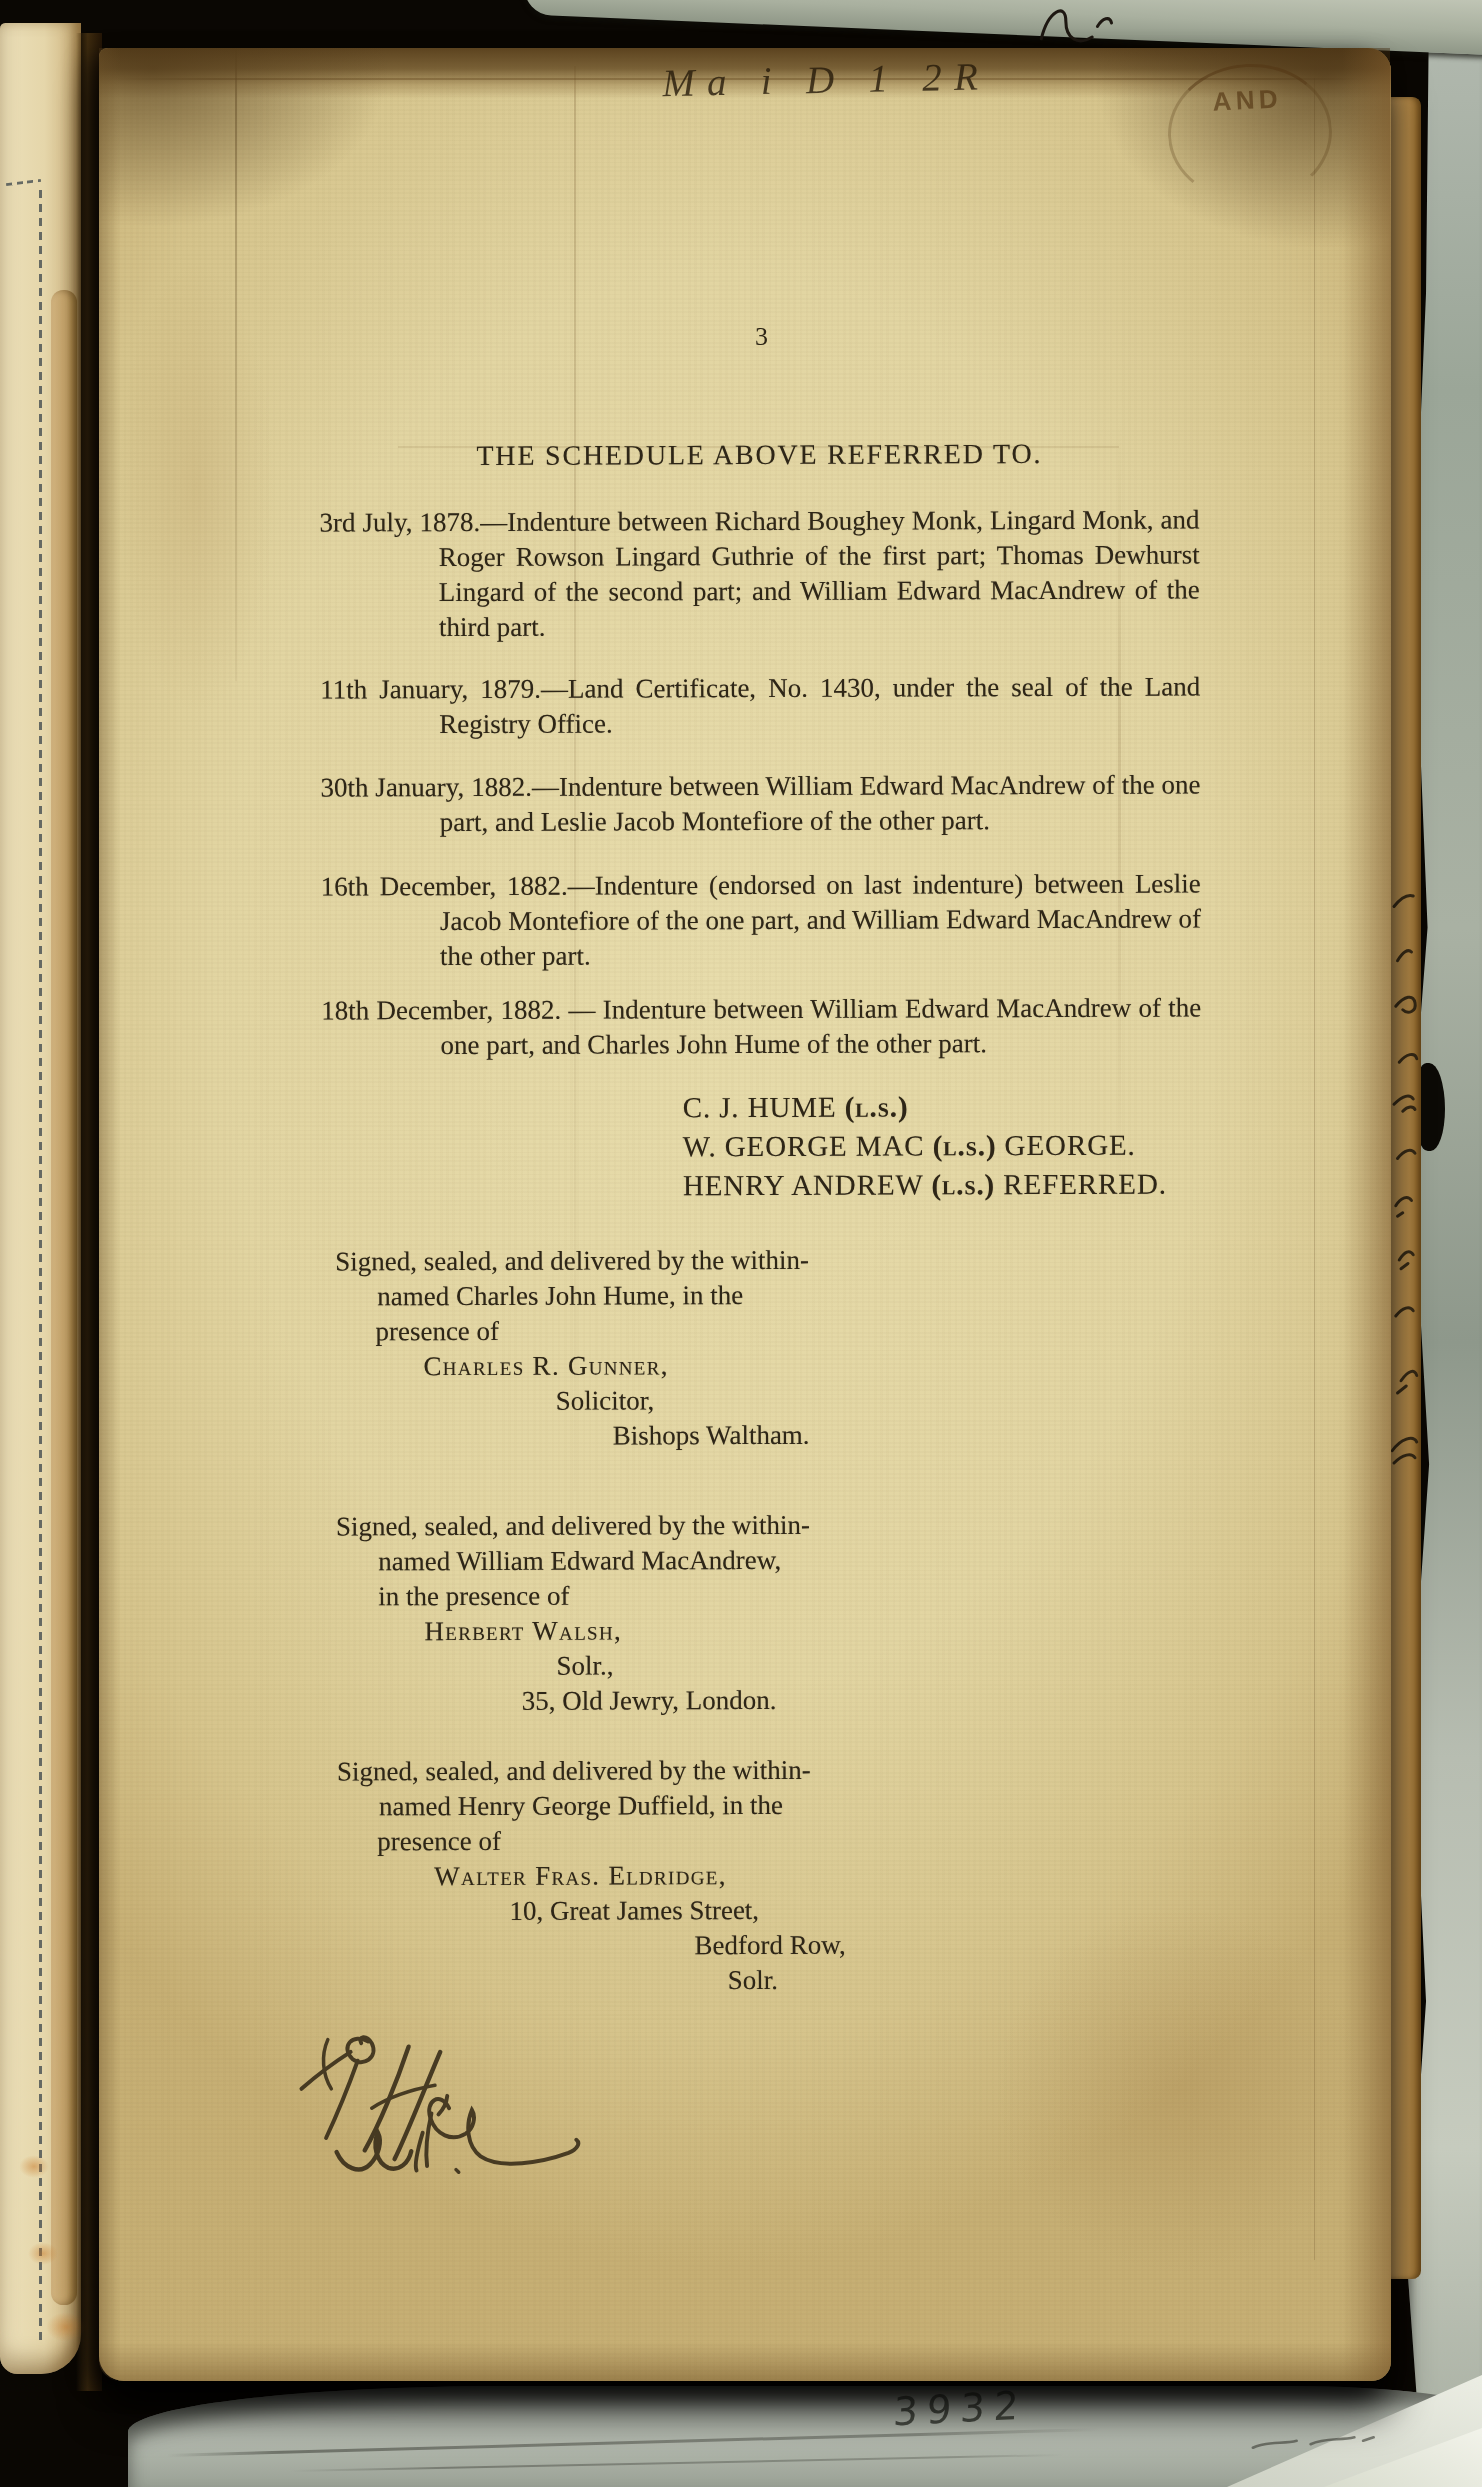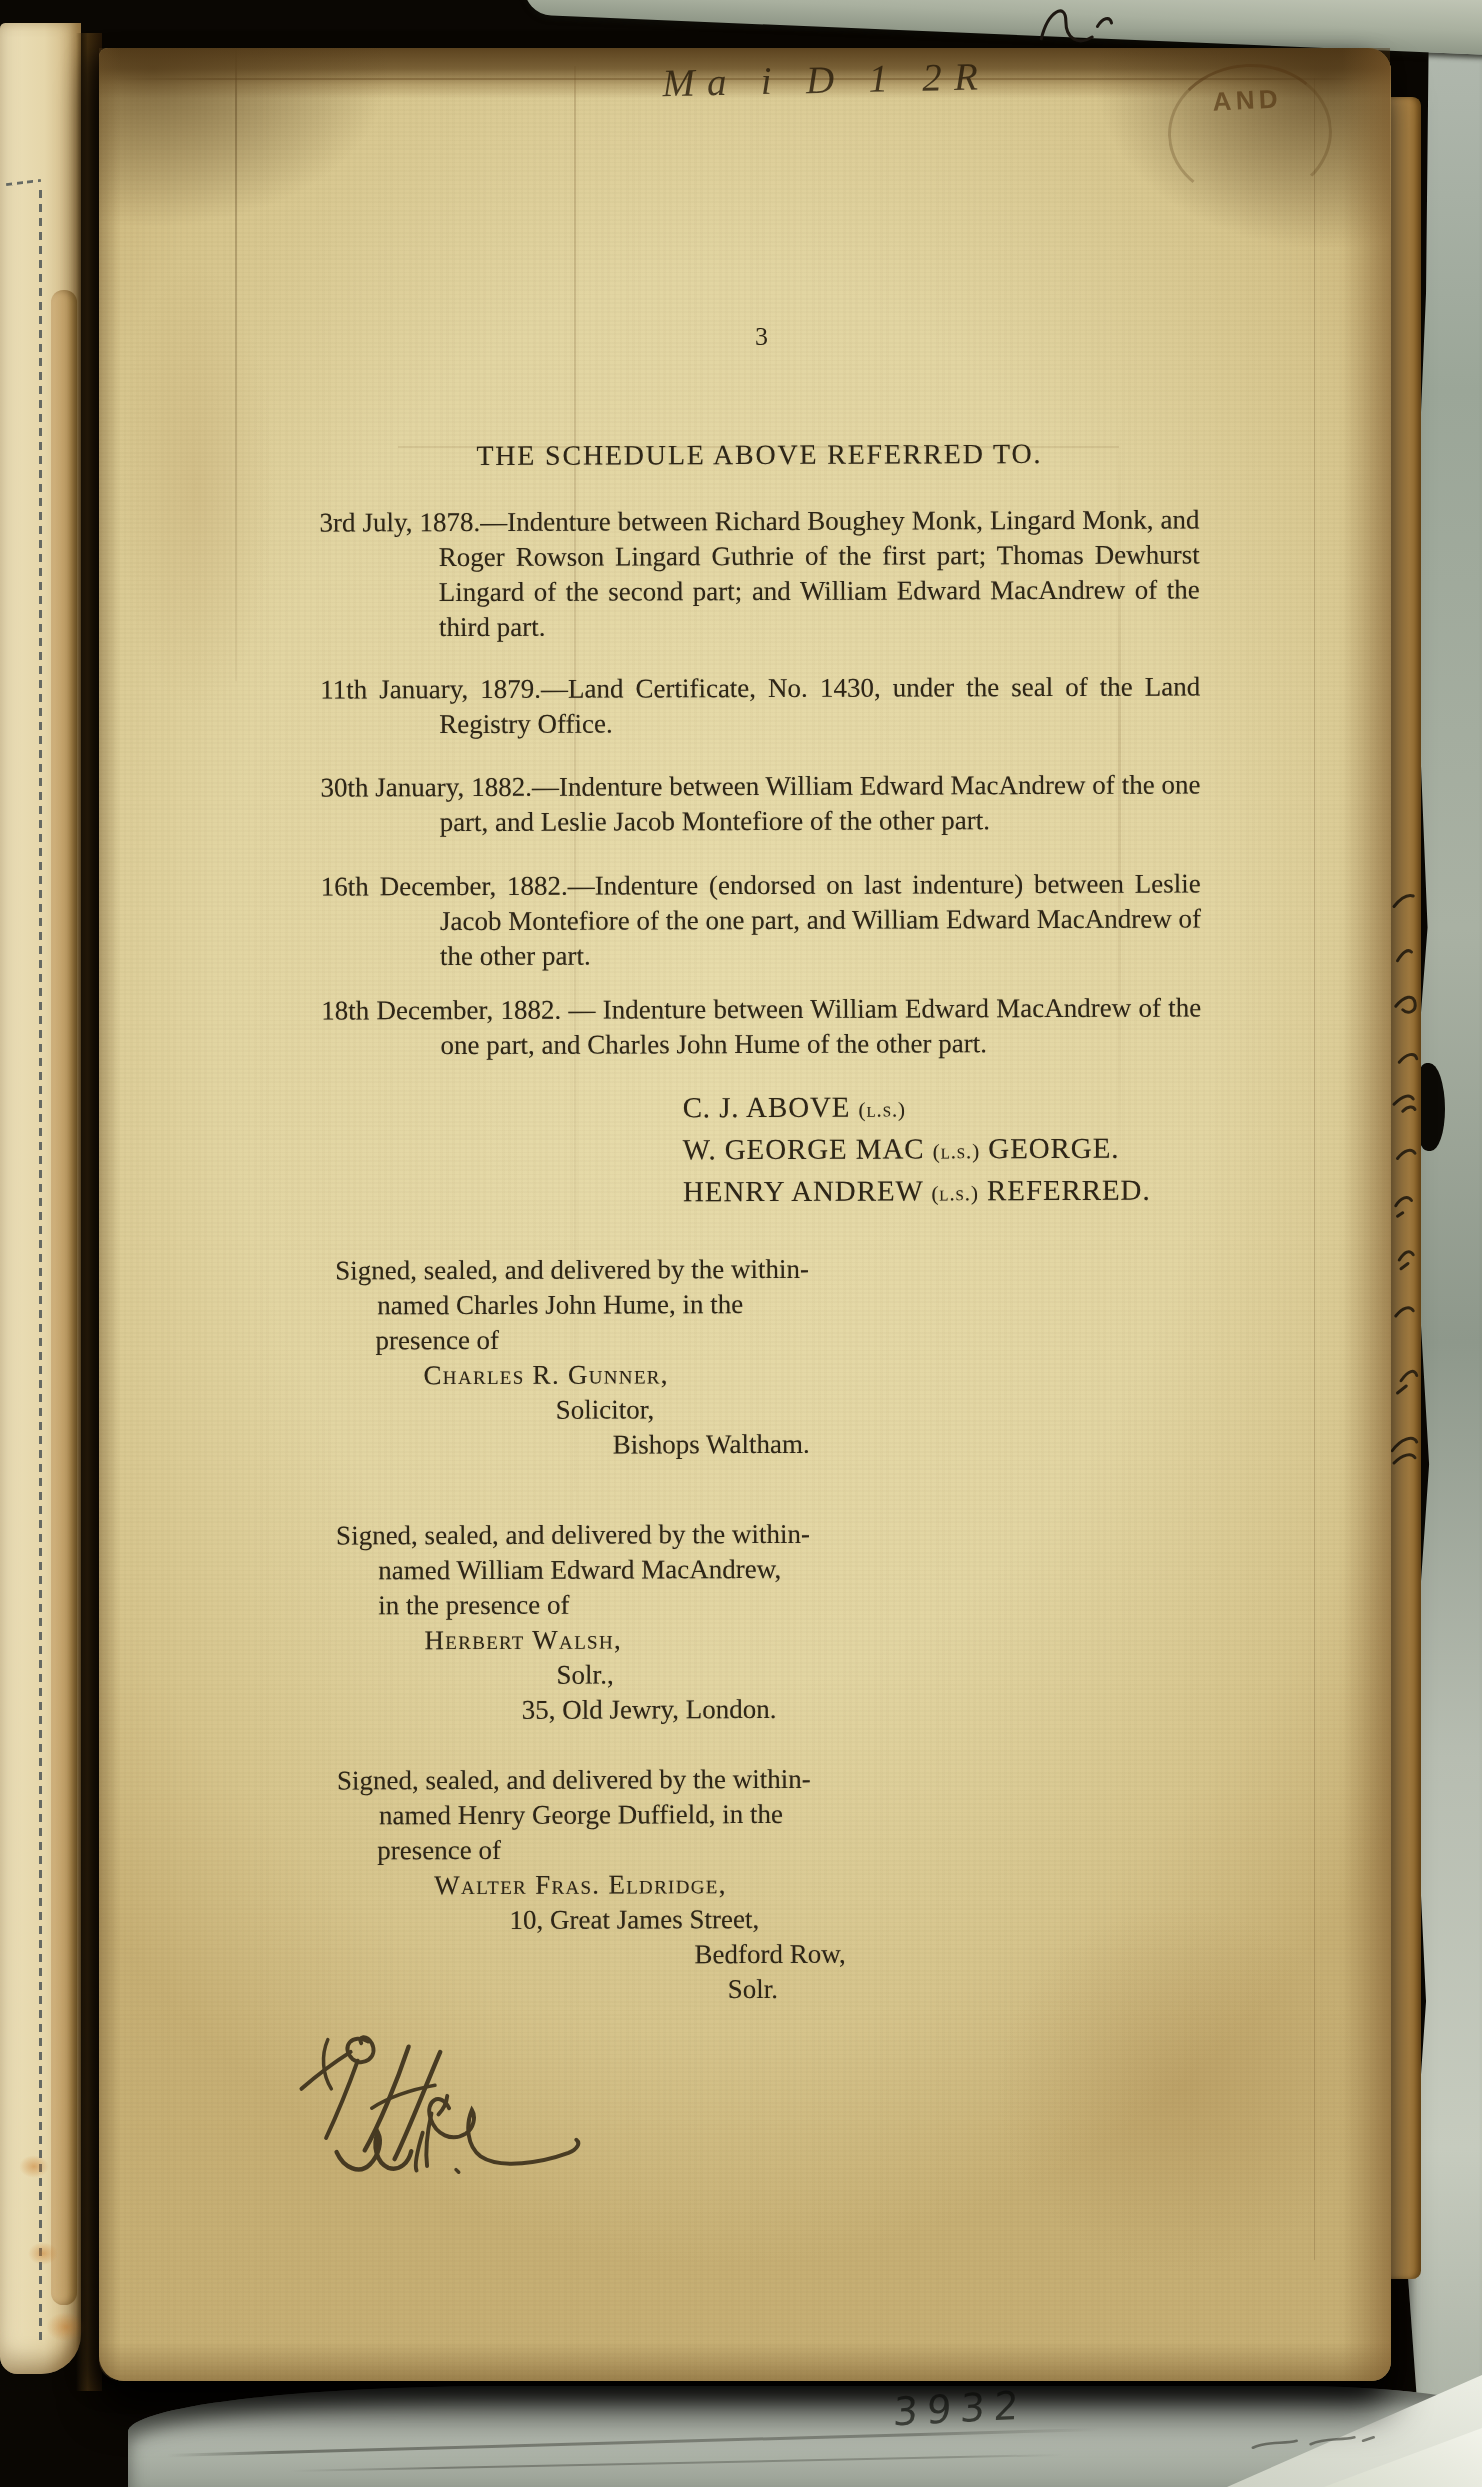--- a/index.html
+++ b/index.html
@@ -177,21 +177,21 @@
   .doc-title{
     text-align:center;font-size:28px;letter-spacing:1.8px;font-weight:normal;margin:0;
   }
   .entry{
     font-size:27px;line-height:35px;text-align:justify;
     padding-left:119px;text-indent:-119px;
   }
   .e1{margin-top:33px;} .e2{margin-top:27px;} .e3{margin-top:28px;}
   .e4{margin-top:29px;} .e5{margin-top:19.4px;}
   .sig-block{margin-top:26px;margin-left:361px;font-size:29px;line-height:39px;letter-spacing:0.9px;}
-  .seal{font-variant:small-caps;font-size:21px;letter-spacing:0.9px;}
+  .seal{font-variant:small-caps;font-size:29px;letter-spacing:0.9px;font-weight:bold;}
   .att{font-size:27px;line-height:35px;}
   .a1{margin-top:38px;} .a2{margin-top:55px;} .a3{margin-top:35px;}
   .ln1{margin-left:13px;} .ln2{margin-left:55px;} .ln3{margin-left:53px;}
   .wit{margin-left:101px;font-variant:small-caps;letter-spacing:1.3px;}
   .wit3{margin-left:110px;}
   .a1 .d1{margin-left:233px;} .a1 .d2{margin-left:290px;}
   .a2 .d1{margin-left:233px;} .a2 .d2{margin-left:198px;}
   .a3 .d1{margin-left:185px;} .a3 .d2{margin-left:370px;} .a3 .d3{margin-left:403px;}
 
   .flourish{left:176px;top:1953px;}
@@ -276,21 +276,21 @@
   <div class="abs text-block">
     <h1 class="doc-title">THE SCHEDULE ABOVE REFERRED TO.</h1>
 
     <div class="entry e1">3rd July, 1878.—Indenture between Richard Boughey Monk, Lingard Monk, and Roger Rowson Lingard Guthrie of the first part; Thomas Dewhurst Lingard of the second part; and William Edward MacAndrew of the third part.</div>
     <div class="entry e2">11th January, 1879.—Land Certificate, No. 1430, under the seal of the Land Registry Office.</div>
     <div class="entry e3">30th January, 1882.—Indenture between William Edward MacAndrew of the one part, and Leslie Jacob Montefiore of the other part.</div>
     <div class="entry e4">16th December, 1882.—Indenture (endorsed on last indenture) between Leslie Jacob Montefiore of the one part, and William Edward MacAndrew of the other part.</div>
     <div class="entry e5">18th December, 1882. — Indenture between William Edward MacAndrew of the one part, and Charles John Hume of the other part.</div>
 
     <div class="sig-block">
-      <div><span>C. J. ABOVE </span><span class="seal">(l.s.)</span><span></span></div>
+      <div><span>C. J. HUME </span><span class="seal">(l.s.)</span><span></span></div>
       <div><span>W. GEORGE MAC </span><span class="seal">(l.s.)</span><span> GEORGE.</span></div>
       <div><span>HENRY ANDREW </span><span class="seal">(l.s.)</span><span> REFERRED.</span></div>
     </div>
 
     <div class="att a1">
       <div class="ln1">Signed, sealed, and delivered by the within-</div>
       <div class="ln2">named Charles John Hume, in the</div>
       <div class="ln3">presence of</div>
       <div class="wit">Charles R. Gunner,</div>
       <div class="d1">Solicitor,</div>

